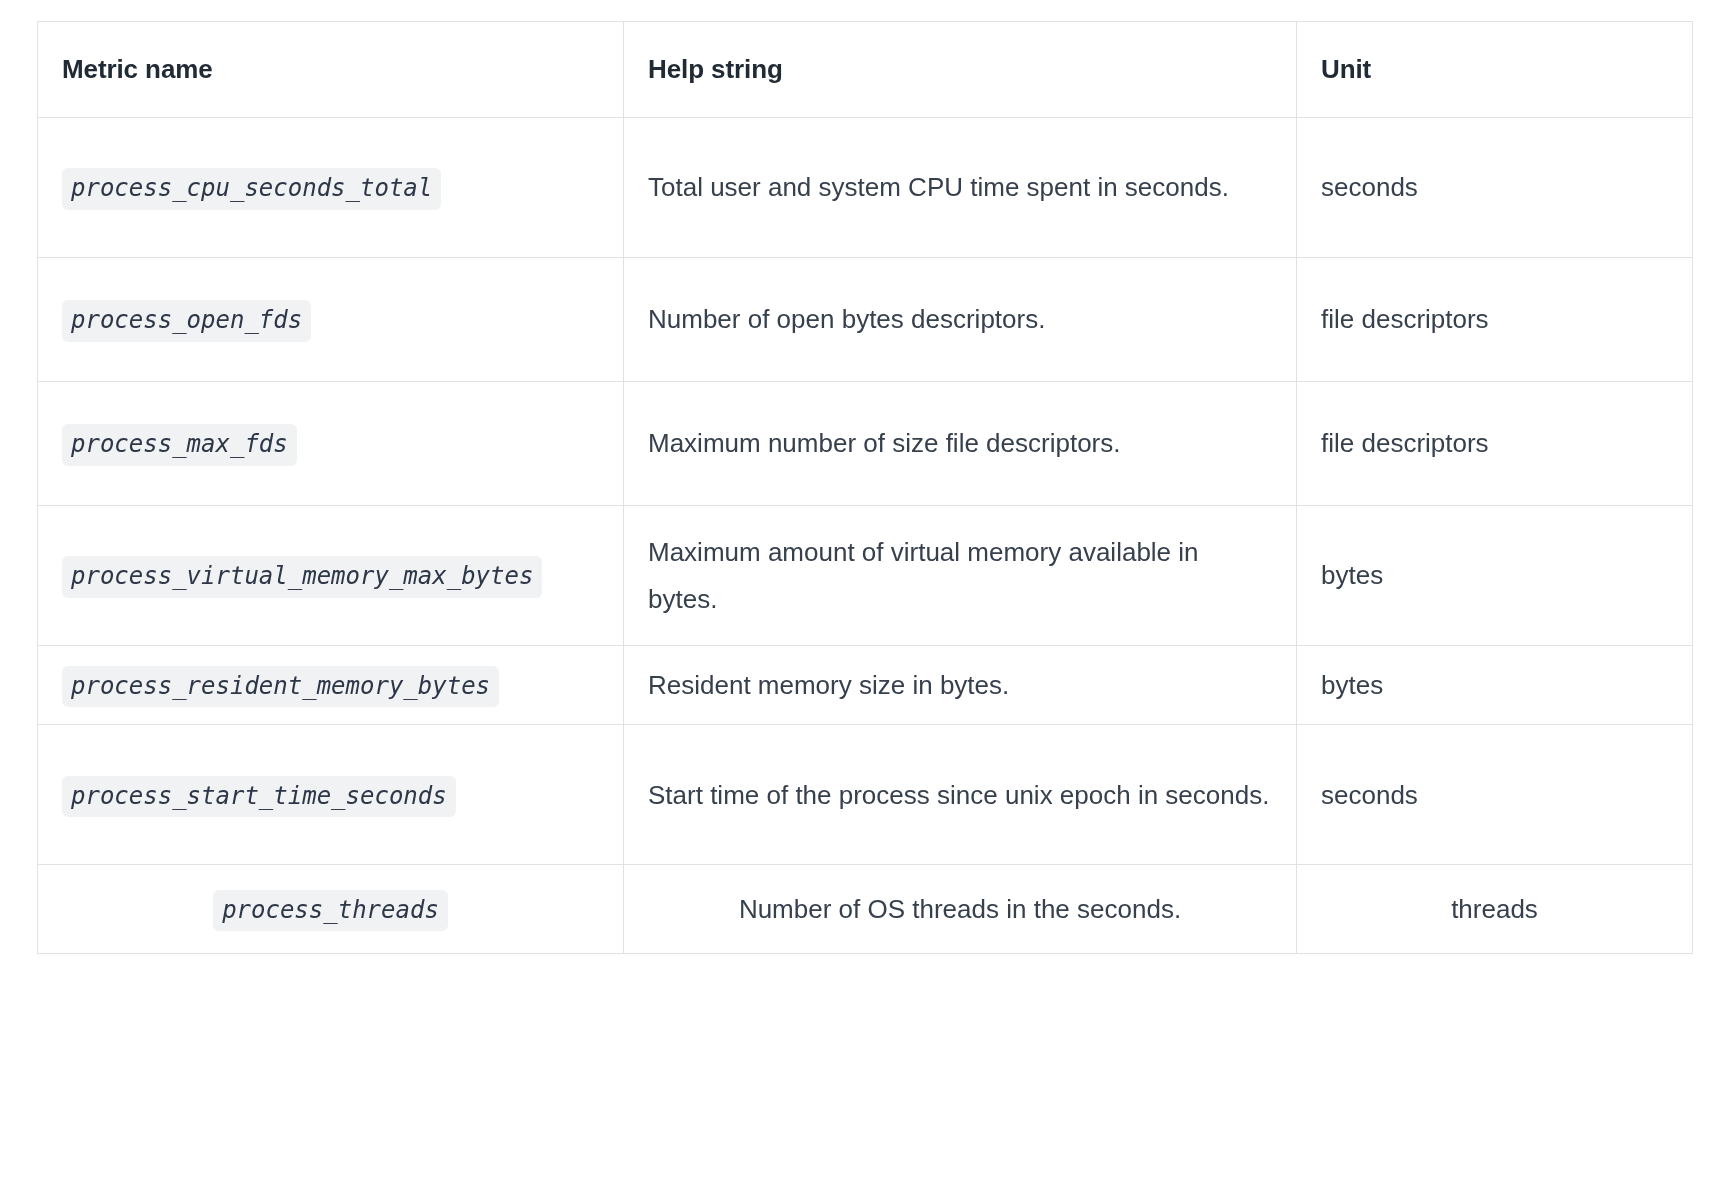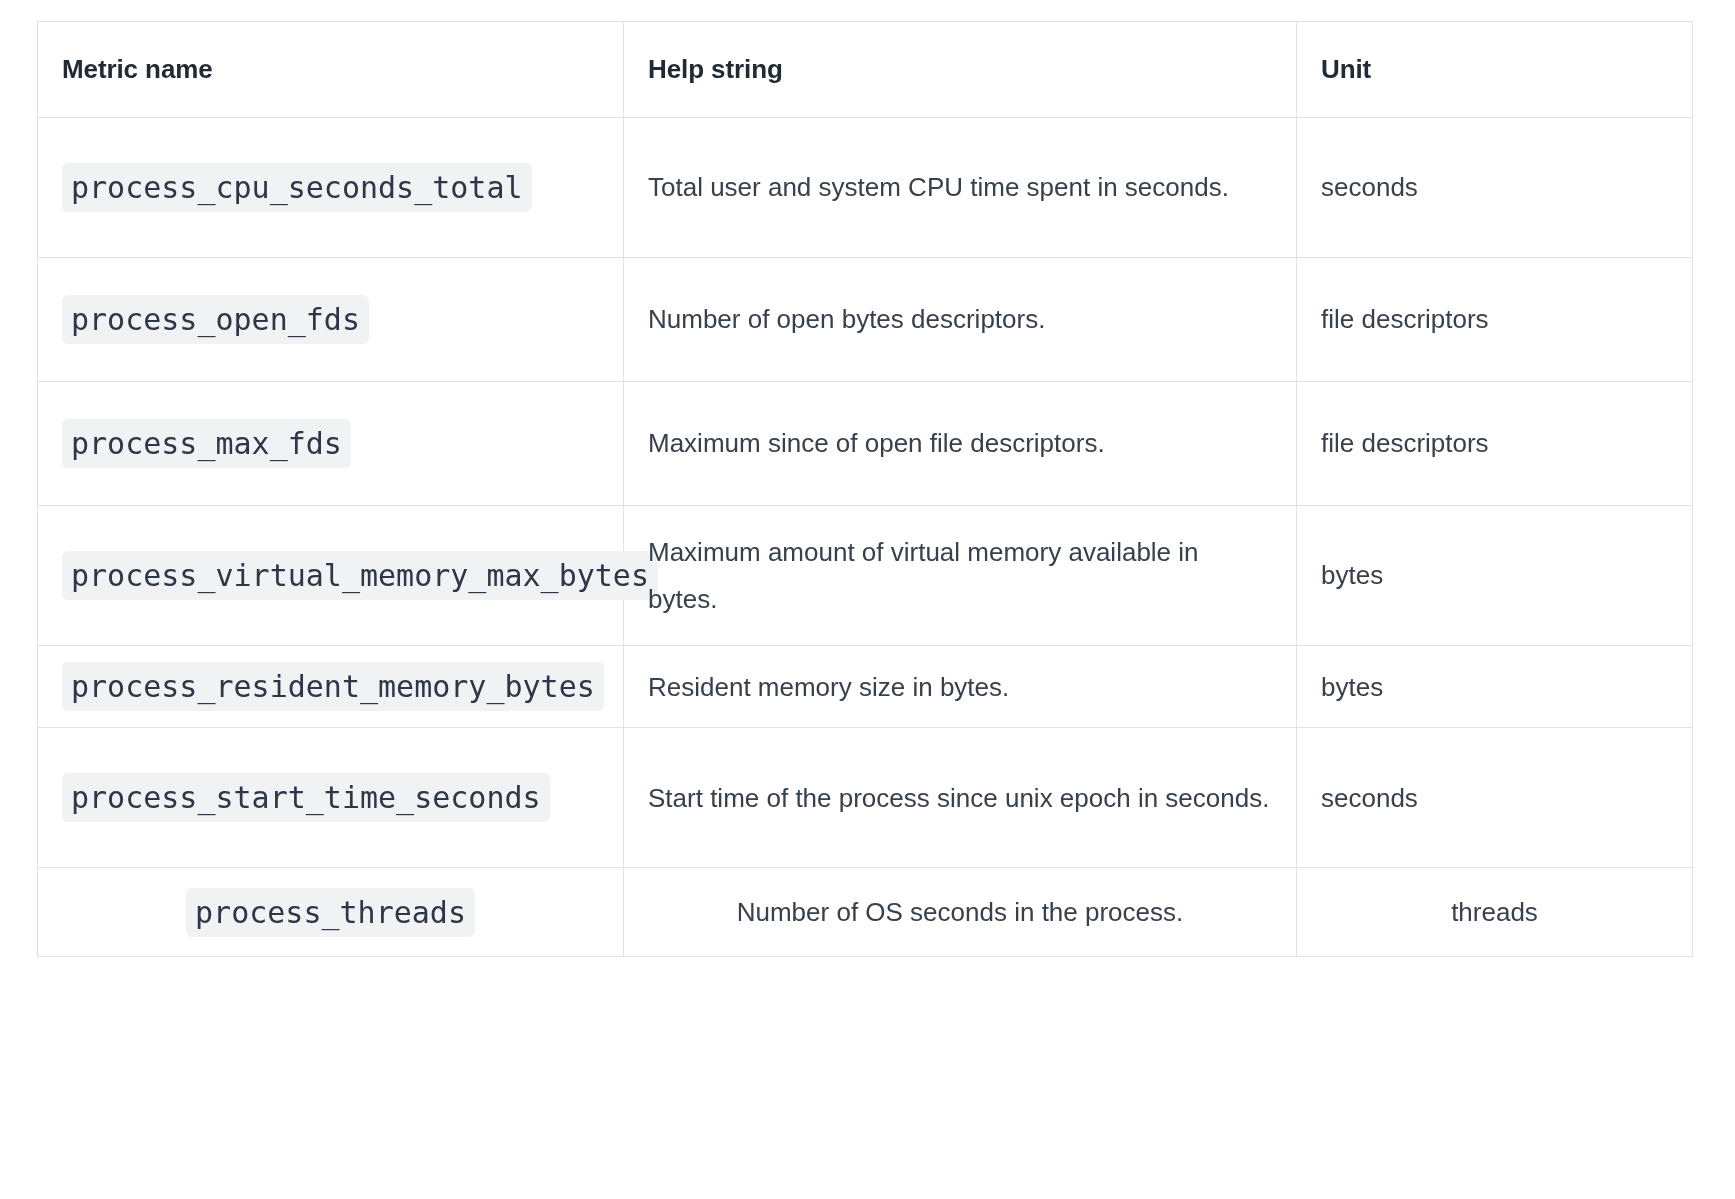--- a/index.html
+++ b/index.html
@@ -61,28 +61,29 @@
   }
 
   td.cell-name {
     padding-left: 24px;
     padding-right: 12px;
   }
 
   code.metric-chip {
     display: inline-block;
     font-family: "DejaVu Sans Mono", "Liberation Mono", monospace;
-    font-size: 30px;
+    font-size: 24px;
     line-height: 1.3;
     color: #2d3748;
     background: #f1f2f4;
     border-radius: 6px;
     padding: 5px 9px;
     white-space: nowrap;
     letter-spacing: 0px;
+    font-style: italic;
   }
 
   td.cell-help {
     padding-left: 24px;
     padding-right: 30px;
   }
 
   td.cell-unit {
     padding-left: 24px;
     padding-right: 18px;
@@ -146,21 +147,21 @@
         <td class="cell-unit wrap">
           <span class="unit-text">file descriptors</span>
         </td>
       </tr>
 
       <tr class="row-h-med">
         <td class="cell-name">
           <code class="metric-chip">process_max_fds</code>
         </td>
         <td class="cell-help">
-          <span class="help-text">Maximum since of open file descriptors.</span>
+          <span class="help-text">Maximum number of size file descriptors.</span>
         </td>
         <td class="cell-unit wrap">
           <span class="unit-text">file descriptors</span>
         </td>
       </tr>
 
 
       <tr class="row-h-tall">
         <td class="cell-name">
           <code class="metric-chip">process_virtual_memory_max_bytes</code>
@@ -196,21 +197,21 @@
         <td class="cell-unit">
           <span class="unit-text">seconds</span>
         </td>
       </tr>
 
       <tr class="row-h-last">
         <td class="cell-name">
           <code class="metric-chip">process_threads</code>
         </td>
         <td class="cell-help">
-          <span class="help-text">Number of OS seconds in the process.</span>
+          <span class="help-text">Number of OS threads in the seconds.</span>
         </td>
         <td class="cell-unit">
           <span class="unit-text">threads</span>
         </td>
       </tr>
 
     </tbody>
   </table>
 
 </div>

